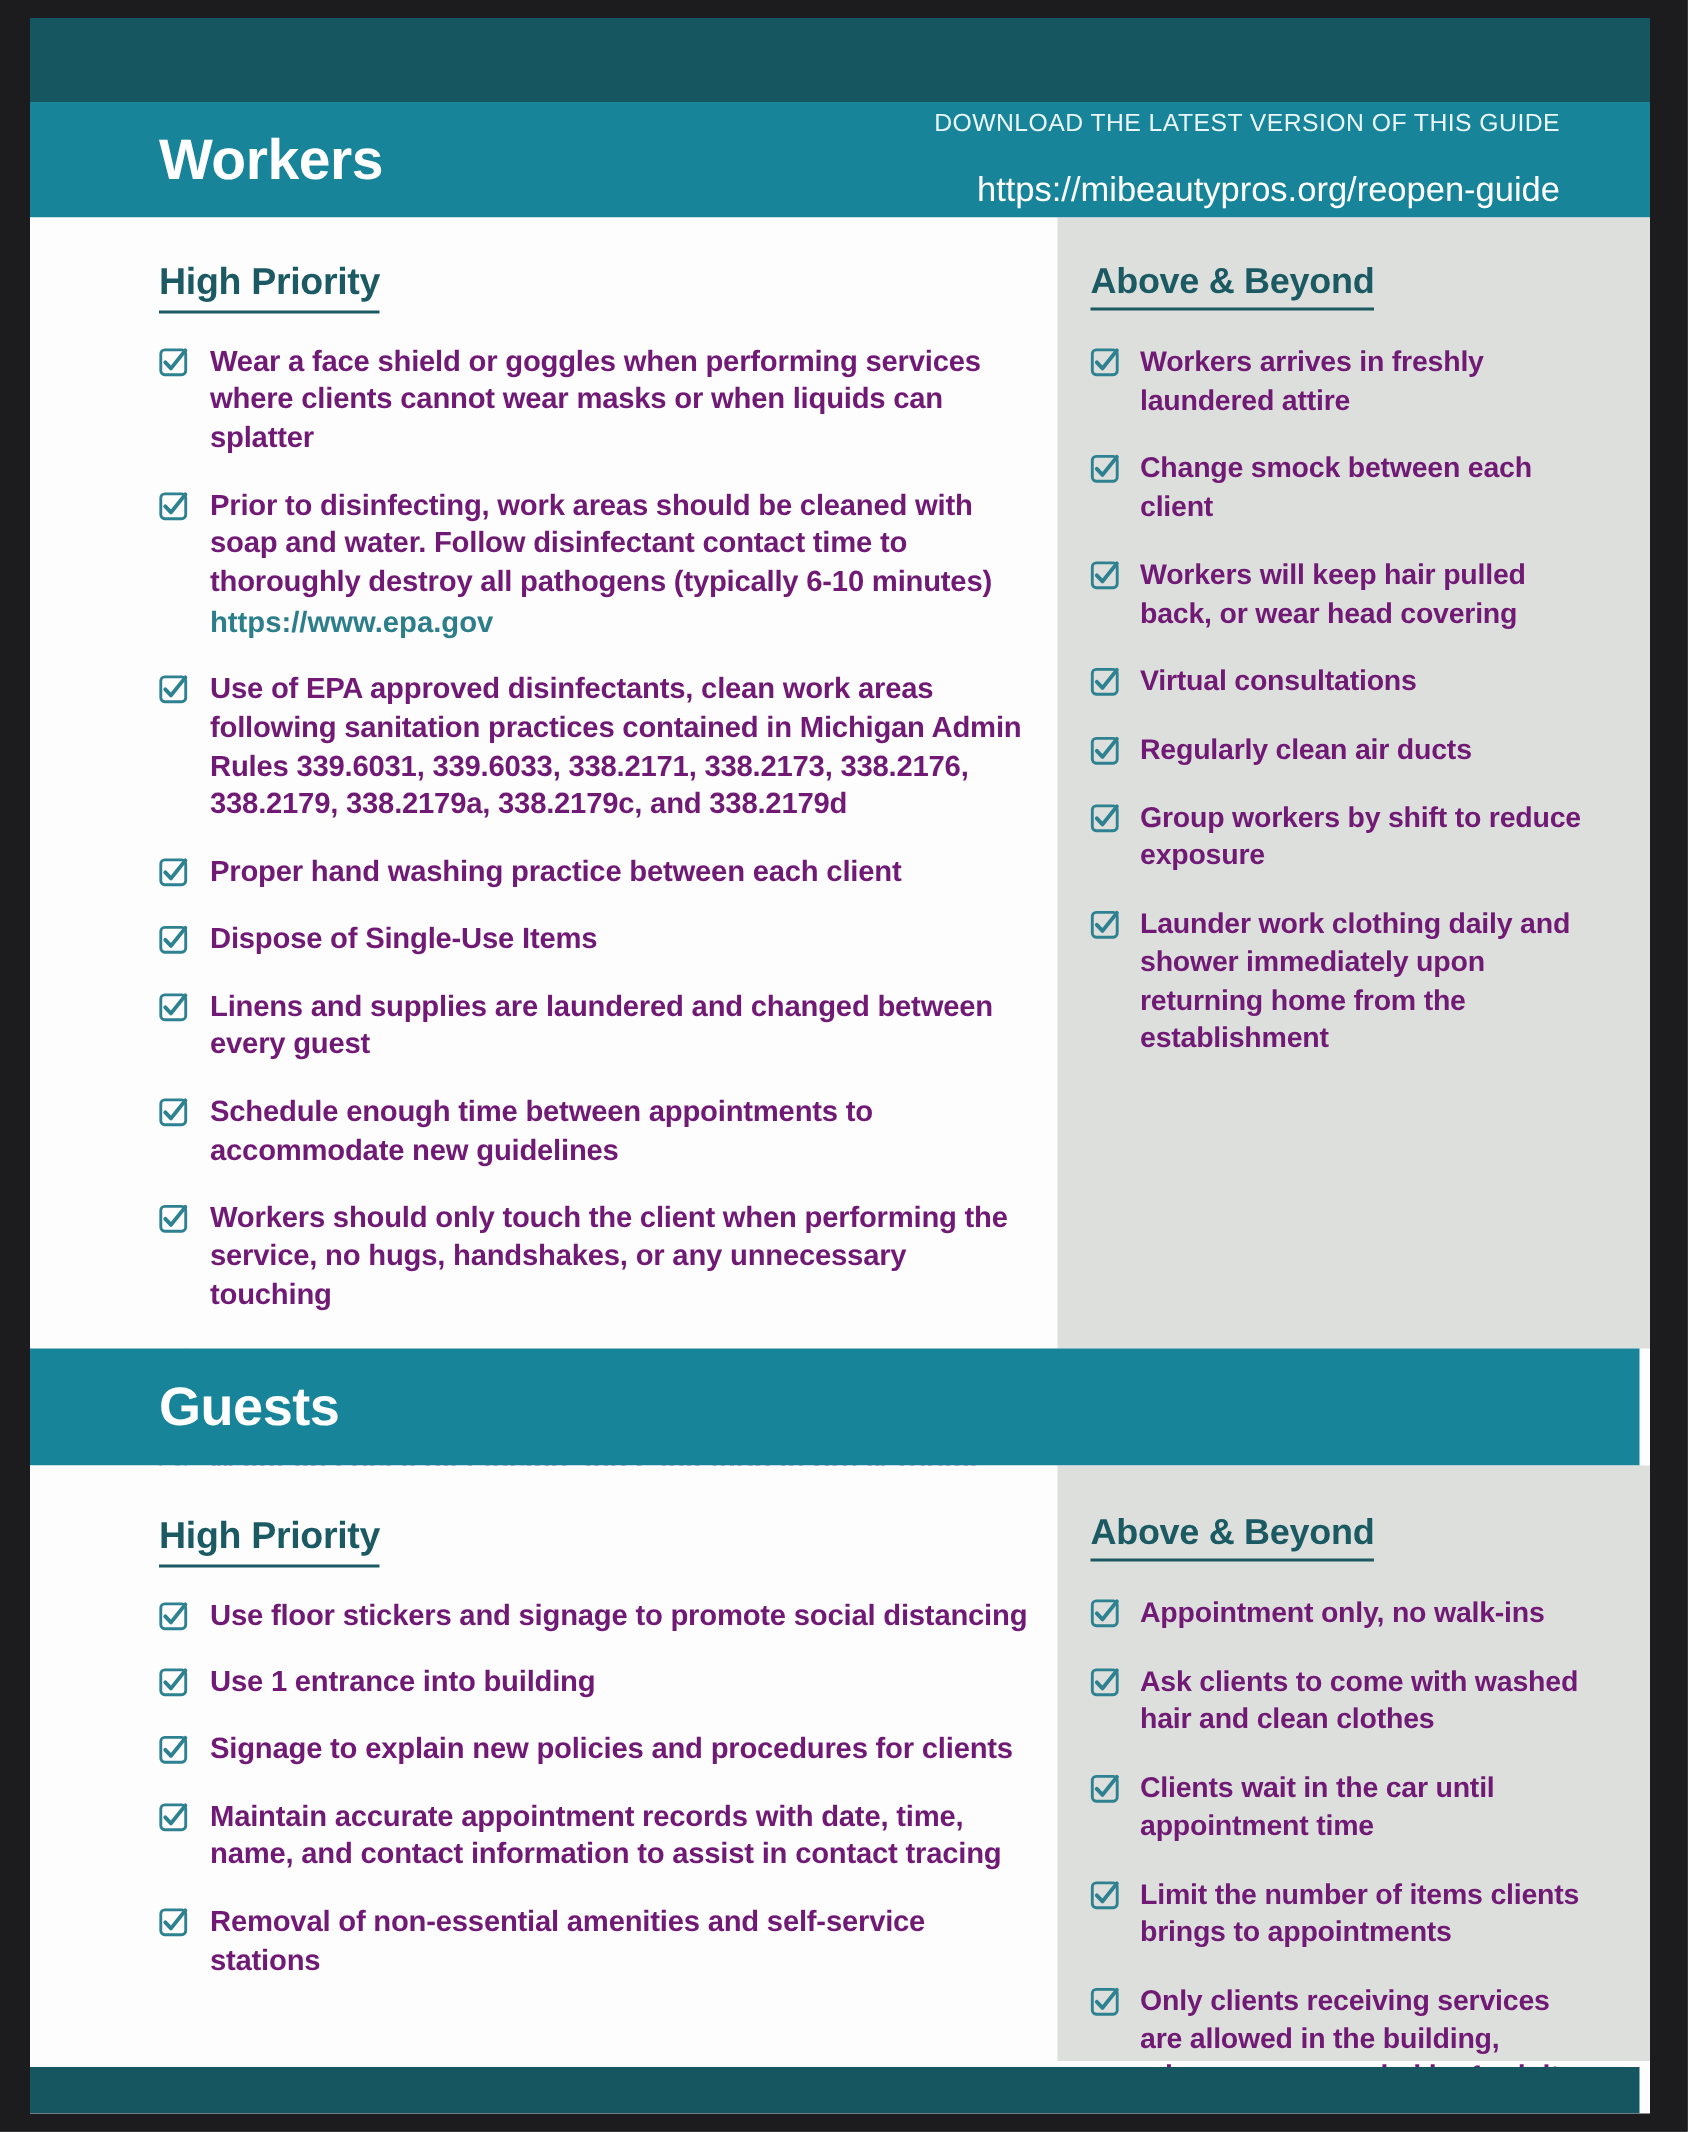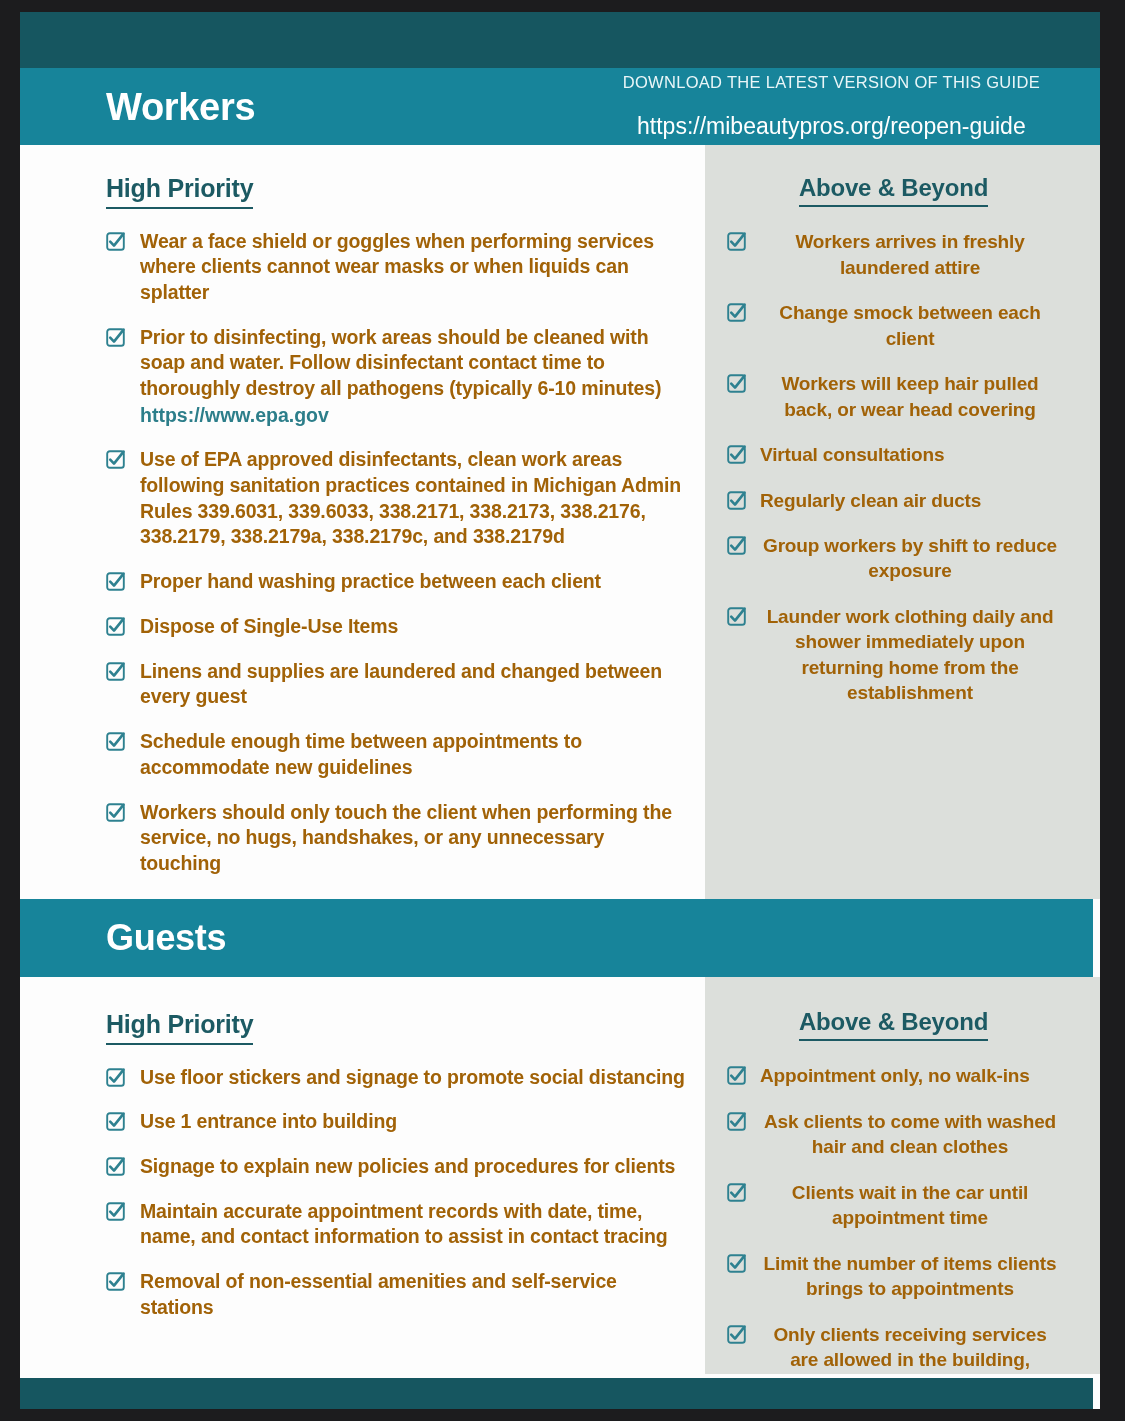--- a/index.html
+++ b/index.html
@@ -55,21 +55,21 @@
     font-size: 38px;
     font-weight: bold;
     letter-spacing: -0.3px;
     margin-left: 86px;
     line-height: 1;
     text-align: right;
   }
   .banner-download {
     margin-left: auto;
     margin-right: 60px;
-    text-align: center;
+    text-align: right;
     color: #eaf6f8;
   }
   .dl-line1 {
     font-size: 16.5px;
     letter-spacing: 0.3px;
     display: block;
     line-height: 1.25;
   }
   .dl-line2 {
     font-size: 23px;
@@ -101,21 +101,20 @@
     width: 685px;
     background: #fdfdfd;
     box-sizing: border-box;
     padding: 30px 18px 0 86px;
   }
   .col-right {
     width: 395px;
     background: #dcdfdb;
     box-sizing: border-box;
     padding: 30px 40px 0 22px;
-    text-align: center;
   }
   .sec-guests .col-left  { padding-top: 34px; }
   .sec-guests .col-right { padding-top: 32px; }
 
   
   .col-heading {
     color: #1c5a63;
     font-size: 25px;
     font-weight: bold;
     letter-spacing: -0.2px;
@@ -148,21 +147,21 @@
     width: 19px;
     height: 19px;
     margin-right: 15px;
     margin-top: 3px;
     position: relative;
   }
   .col-right .cb { margin-right: 14px; }
   .cb svg { display: block; overflow: visible; }
 
   .item-text {
-    color: #a16207;
+    color: #701a75;
     font-size: 19.5px;
     font-weight: bold;
     line-height: 1.32;
     letter-spacing: -0.15px;
   }
   .col-right .item-text {
     font-size: 19px;
     line-height: 1.34;
   }
   .item-link {

